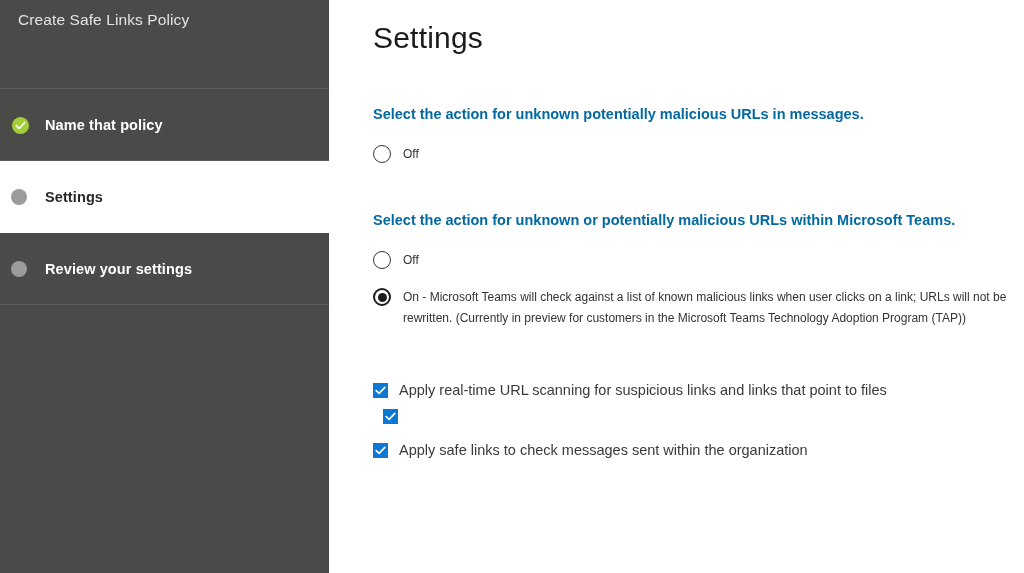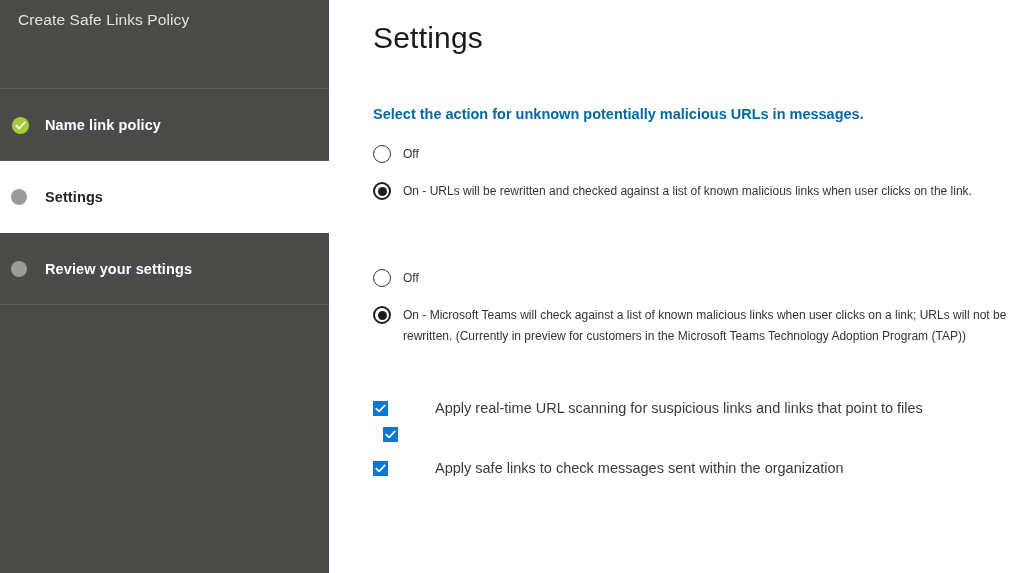--- a/index.html
+++ b/index.html
@@ -168,21 +168,20 @@
     letter-spacing: 0;
   }
 
   .checks {
     padding-top: 52px;
   }
   .check-row {
     display: flex;
     align-items: flex-start;
     margin-top: 0;
-    gap: 36px;
   }
   .check-row + .check-row { margin-top: 7px; }
   .check-row.indented { padding-left: 10px; }
   .check-row.spaced { margin-top: 17px; }
 
   .checkbox {
     flex: 0 0 15px;
     width: 15px;
     height: 15px;
     background: #0c78d4;
@@ -212,21 +211,21 @@
 
     <div class="steps">
 
       <div class="step">
         <span class="step-icon">
           <svg class="check-circle" viewBox="0 0 20 20" xmlns="http://www.w3.org/2000/svg">
             <circle cx="10" cy="10" r="9" fill="#a4ce39"></circle>
             <path d="M5.6 10.2 L8.6 13.1 L14.4 6.8" fill="none" stroke="#ffffff" stroke-width="1.7" stroke-linecap="round" stroke-linejoin="round"></path>
           </svg>
         </span>
-        <span class="step-label">Name link policy</span>
+        <span class="step-label">Name that policy</span>
       </div>
 
       <div class="step active">
         <span class="step-icon">
           <span class="dot"></span>
         </span>
         <span class="step-label">Settings</span>
       </div>
 
 
@@ -247,27 +246,24 @@
     <h1 class="page-title">Settings</h1>
 
     <div class="section section-1">
       <div class="section-label">Select the action for unknown potentially malicious URLs in messages.</div>
 
       <div class="option-row first">
         <span class="radio"></span>
         <span class="option-text">Off</span>
       </div>
 
-      <div class="option-row">
-        <span class="radio checked"></span>
-        <span class="option-text">On - URLs will be rewritten and checked against a list of known malicious links when user clicks on the link.</span>
-      </div>
     </div>
 
     <div class="section section-2">
+      <div class="section-label">Select the action for unknown or potentially malicious URLs within Microsoft Teams.</div>
 
       <div class="option-row first">
         <span class="radio"></span>
         <span class="option-text">Off</span>
       </div>
 
       <div class="option-row">
         <span class="radio checked"></span>
         <span class="option-text">On - Microsoft Teams will check against a list of known malicious links when user clicks on a link; URLs will not be rewritten. (Currently in preview for customers in the Microsoft Teams Technology Adoption Program (TAP))</span>
       </div>

